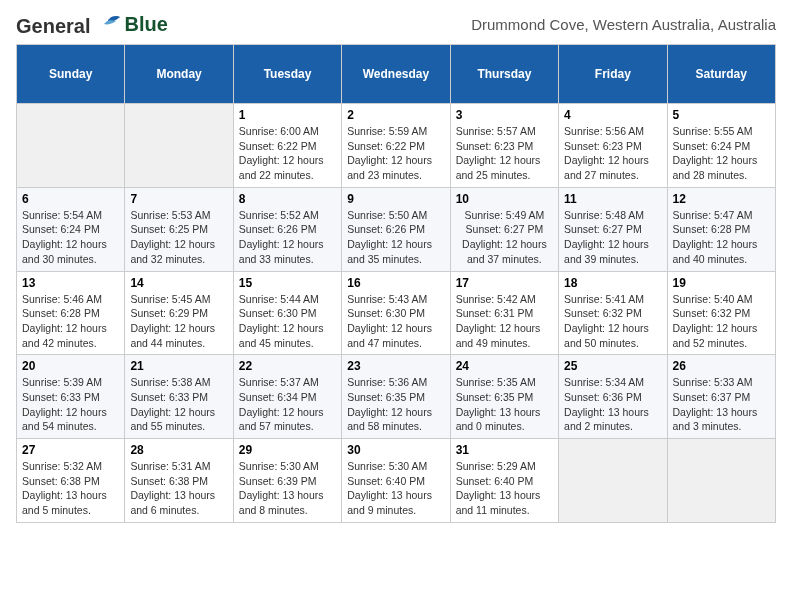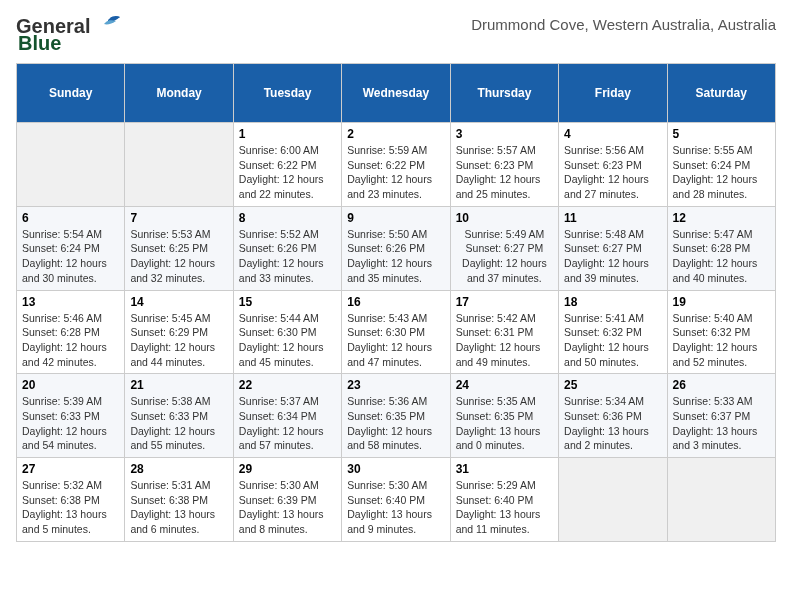--- a/index.html
+++ b/index.html
@@ -11,22 +11,21 @@
       padding: 16px;
     }
     .header-area {
       display: flex;
       align-items: flex-start;
       justify-content: space-between;
       margin-bottom: 4px;
     }
     .logo {
       display: flex;
-      flex-direction: column;
-      align-items: flex-start;
+      align-items: center;
     }
     .title-area {
       text-align: right;
     }
     .month-year {
       font-size: 36px;
       font-weight: bold;
       color: #333;
     }
     .location {

